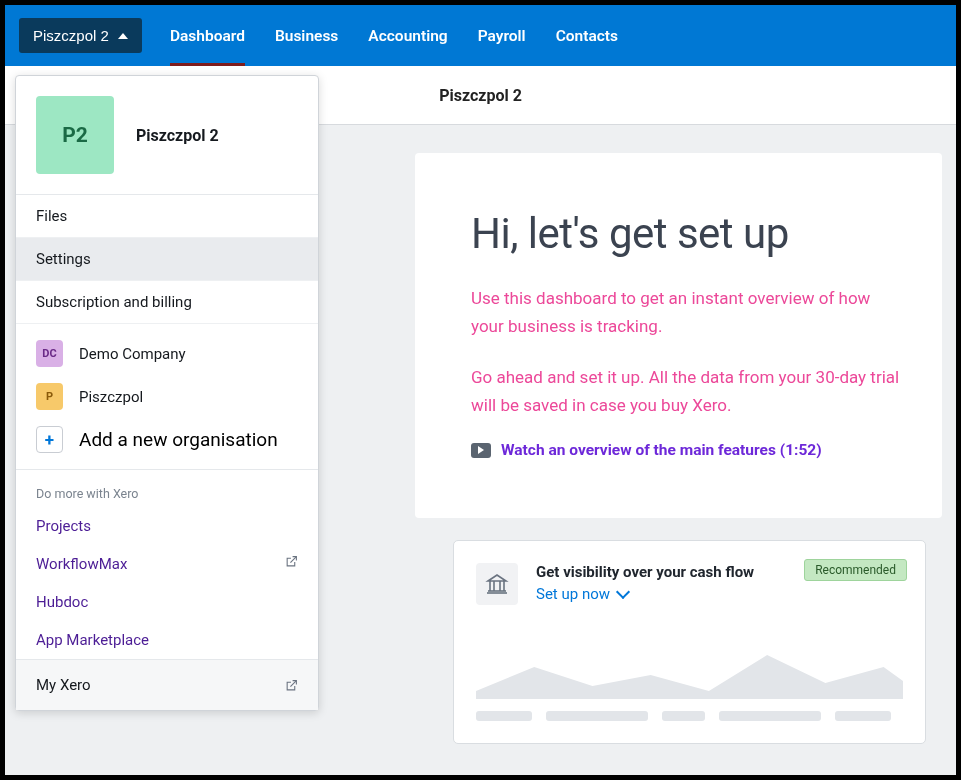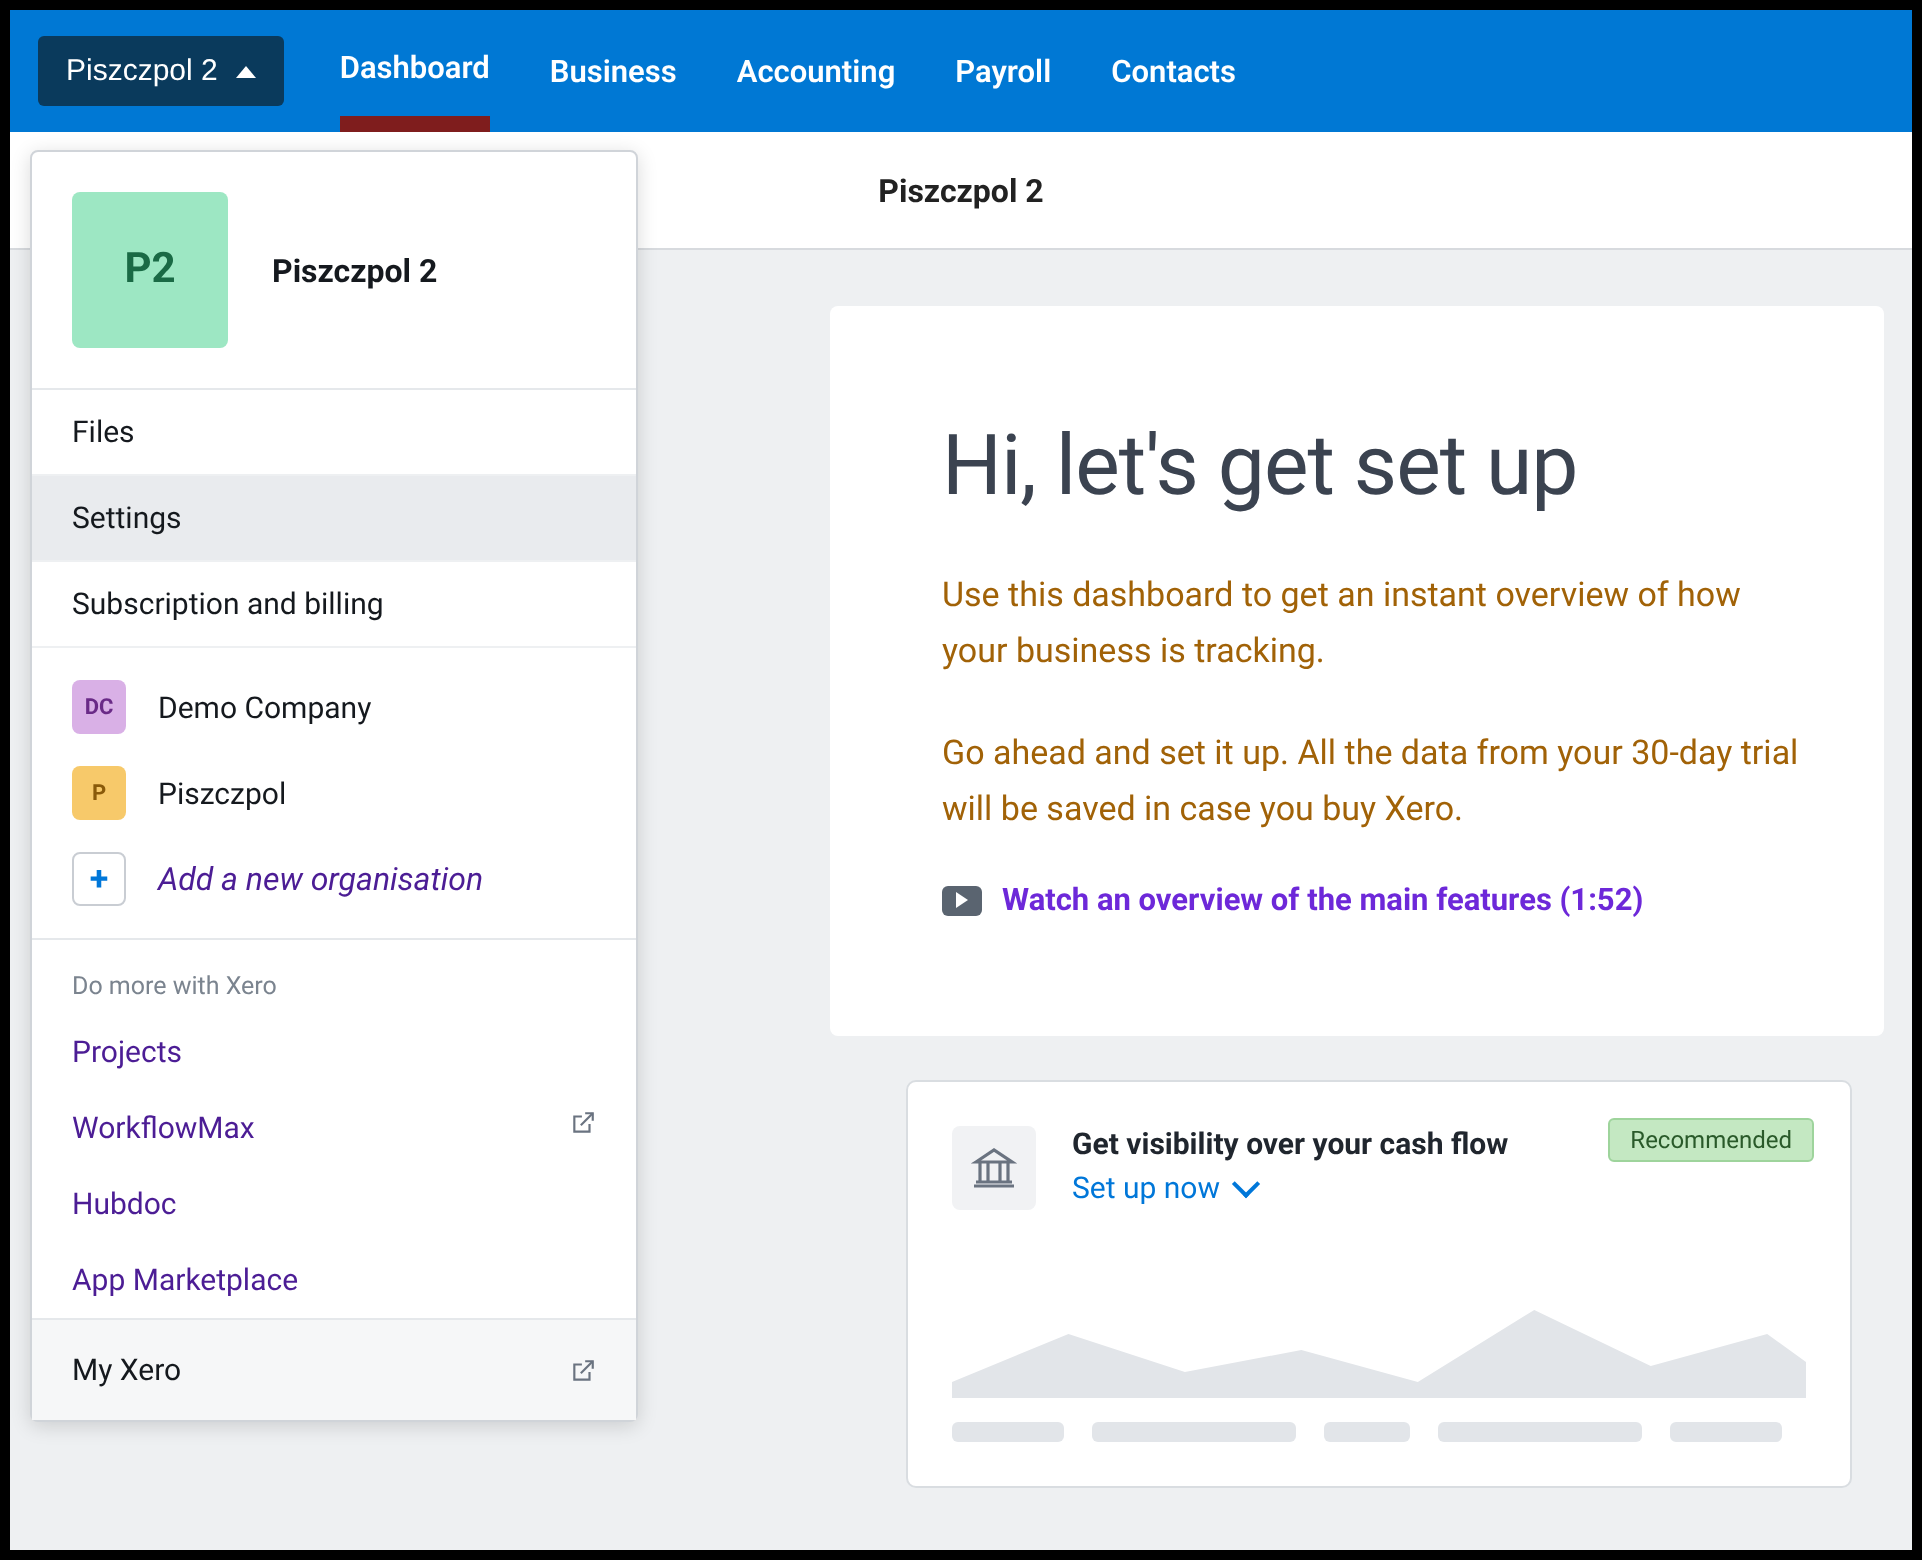--- a/index.html
+++ b/index.html
@@ -4,30 +4,30 @@
   <style>
     * { margin: 0; padding: 0; box-sizing: border-box; }
     body { font-family: -apple-system, BlinkMacSystemFont, "Segoe UI", Roboto, Helvetica, Arial, sans-serif; background: #000; width: 961px; height: 780px; overflow: hidden; }
     .frame { background: #fff; width: 951px; height: 770px; margin: 5px; position: relative; overflow: hidden; }
 
     .topbar { background: #0078d4; height: 61px; display: flex; align-items: center; padding: 0 14px; gap: 28px; }
     .org-button { background: #0a3a5c; color: #fff; border: none; padding: 9px 14px; font-size: 15px; font-weight: 500; display: inline-flex; align-items: center; gap: 9px; border-radius: 3px; cursor: pointer; }
     .org-button .caret-up { width: 0; height: 0; border-left: 5px solid transparent; border-right: 5px solid transparent; border-bottom: 6px solid #fff; }
     .nav { display: flex; gap: 30px; align-items: center; height: 100%; }
     .nav-item { color: #fff; font-size: 15.5px; font-weight: 600; cursor: pointer; display: flex; align-items: center; height: 100%; }
-    .nav-item.active { border-bottom: 8px solid #7f1d1d; padding-top: 4px; }
+    .nav-item.active { border-bottom: 3px solid #7f1d1d; padding-top: 4px; }
 
     .subheader { height: 59px; background: #fff; border-bottom: 1px solid #d7dade; display: flex; align-items: center; justify-content: center; }
     .subheader-title { font-size: 16px; font-weight: 700; color: #222; }
 
     .page-body { background: #eef0f2; height: calc(100% - 120px); padding-top: 28px; padding-left: 0; }
 
     .welcome-card { background: #fff; border-radius: 4px; margin-left: 410px; margin-right: 14px; padding: 56px 42px 56px 56px; }
     .welcome-heading { font-size: 42px; font-weight: 400; color: #3b4350; letter-spacing: -0.5px; margin-bottom: 26px; }
-    .welcome-text { font-size: 17px; color: #a16207; line-height: 1.65; margin-bottom: 22px; margin-top: 23px; }
+    .welcome-text { font-size: 17px; color: #ec4899; line-height: 1.65; margin-bottom: 22px; margin-top: 23px; }
     .video-link { display: inline-flex; align-items: center; gap: 10px; color: #6d28d9; font-size: 15.5px; font-weight: 700; text-decoration: none; cursor: pointer; }
     .video-icon { width: 20px; height: 15px; background: #5a6470; border-radius: 3px; position: relative; }
     .video-icon::after { content: ""; position: absolute; left: 7px; top: 3.5px; width: 0; height: 0; border-top: 4px solid transparent; border-bottom: 4px solid transparent; border-left: 6px solid #fff; }
 
     .cashflow-card { background: #fff; border: 1px solid #d9dde1; border-radius: 5px; margin-left: 448px; margin-right: 30px; margin-top: 22px; padding: 22px 22px 22px 22px; position: relative; }
     .cash-head { display: flex; gap: 18px; align-items: flex-start; }
     .bank-icon { width: 42px; height: 42px; background: #f1f2f4; border-radius: 4px; display: flex; align-items: center; justify-content: center; color: #6a7380; }
     .cash-title { font-size: 15px; font-weight: 700; color: #20262e; }
     .cash-link { color: #0077d9; font-size: 15px; display: inline-flex; align-items: center; gap: 8px; cursor: pointer; margin-top: 4px; }
     .chevron-down { width: 10px; height: 10px; border-right: 2px solid #0077d9; border-bottom: 2px solid #0077d9; transform: rotate(45deg); margin-top: -4px; }
@@ -46,21 +46,21 @@
     .dd-item { padding: 12px 20px; font-size: 15px; color: #15191e; cursor: pointer; border-bottom: 1px solid #eef0f2; }
     .dd-item.highlighted { background: #e9ebee; }
 
     .dd-orgs { padding: 8px 0; border-bottom: 1px solid #e5e8eb; }
     .dd-org-row { display: flex; align-items: center; gap: 16px; padding: 8px 20px; cursor: pointer; font-size: 15px; color: #15191e; }
     .mini-av { width: 27px; height: 27px; border-radius: 4px; display: flex; align-items: center; justify-content: center; font-size: 11px; font-weight: 700; }
     .mini-av.dc { background: #d9b0e6; color: #6a2a87; }
     .mini-av.p { background: #f7c96a; color: #8a5a0a; }
     .dd-add-row { display: flex; align-items: center; gap: 16px; padding: 8px 20px; cursor: pointer; }
     .plus-box { width: 27px; height: 27px; border: 1px solid #c9cdd3; border-radius: 4px; display: flex; align-items: center; justify-content: center; color: #0077d9; font-size: 17px; font-weight: 700; }
-    .dd-add-row span.link { color: #4c1d95; font-size: 16px; font-style: italic; }
+    .dd-add-row span.link { color: #000000; font-size: 19px; }
 
     .dd-section-label { padding: 16px 20px 6px; font-size: 12.5px; color: #7b848f; }
     .dd-more-item { padding: 10px 20px; font-size: 15px; color: #4c1d95; cursor: pointer; display: flex; justify-content: space-between; align-items: flex-start; }
     .external-icon { width: 13px; height: 13px; color: #6a7380; }
 
     .dd-footer { border-top: 1px solid #e5e8eb; padding: 16px 20px; display: flex; justify-content: space-between; align-items: center; cursor: pointer; background: #f6f7f8; }
     .dd-footer span { font-size: 15px; color: #15191e; }
   </style>
 </head>
 <body>

